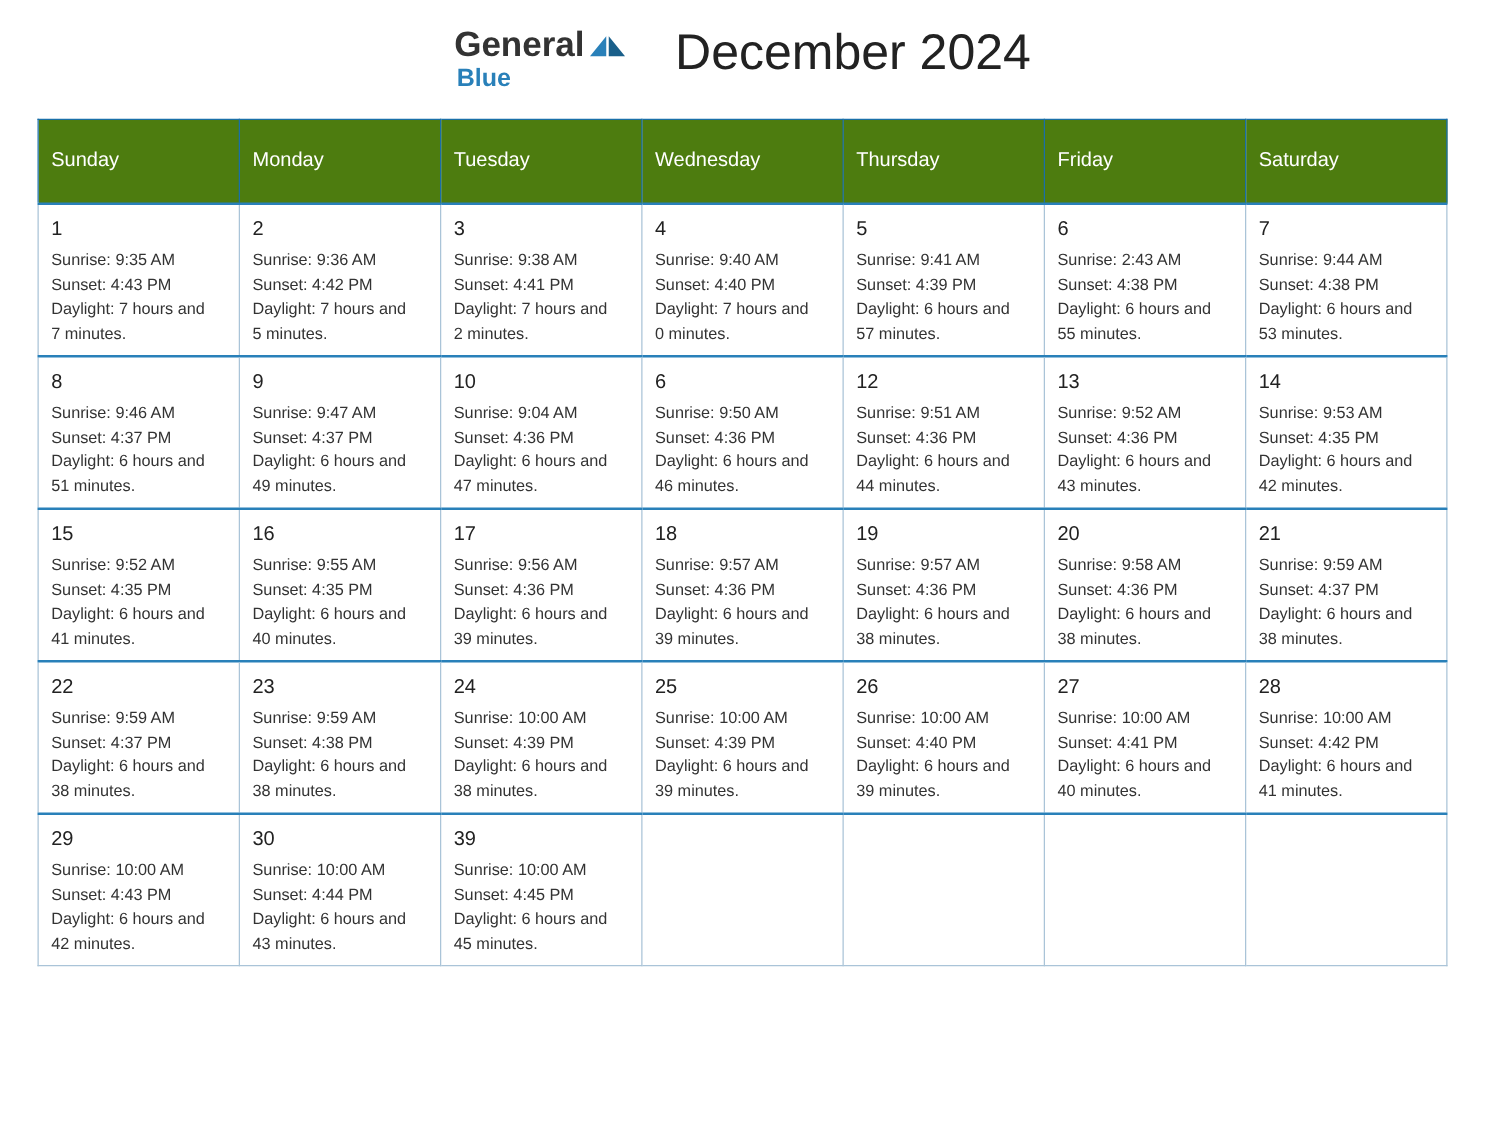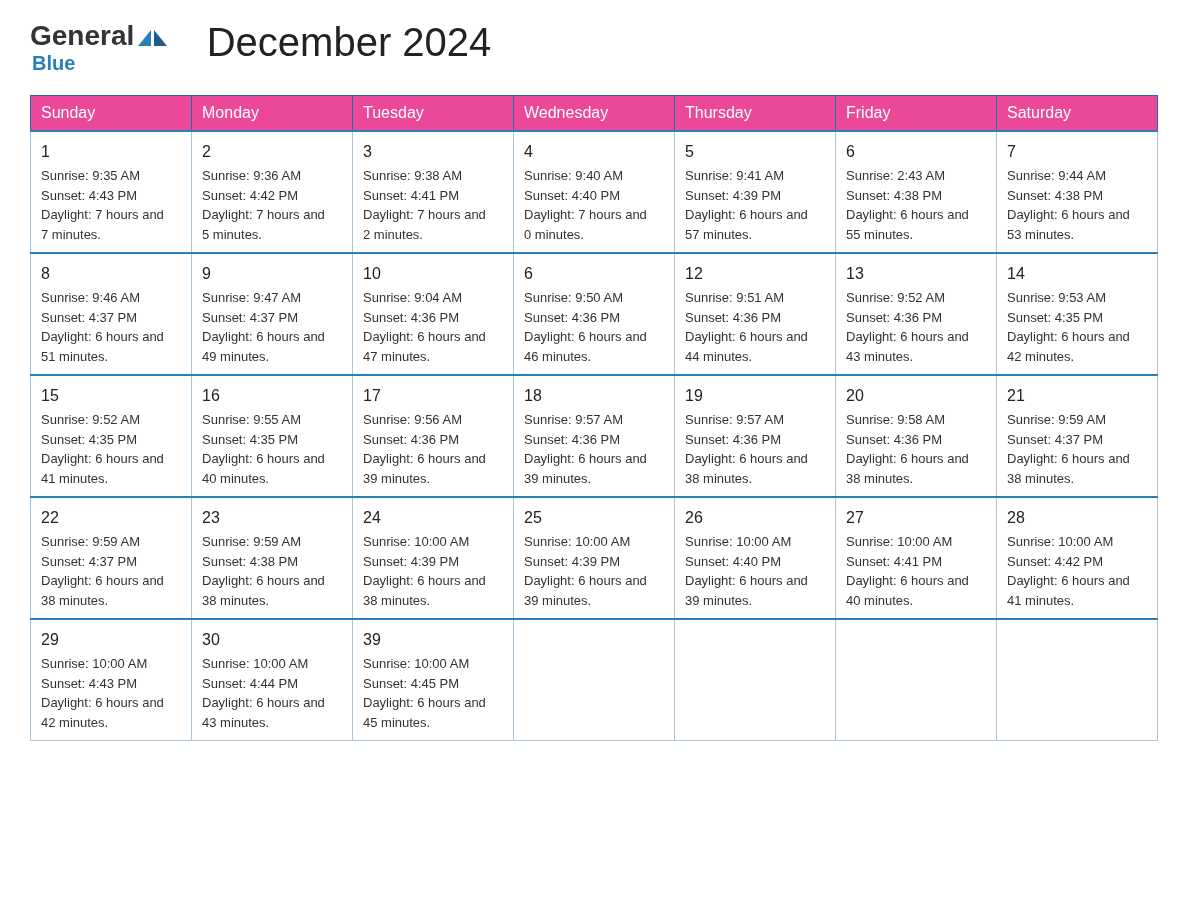--- a/index.html
+++ b/index.html
@@ -6,21 +6,21 @@
     body {
       font-family: Arial, sans-serif;
       background: #fff;
       padding: 20px 30px;
       width: 1188px;
       min-height: 918px;
     }
 
     .header {
       display: flex;
-      justify-content: flex-start;
+      justify-content: center;
       align-items: flex-start;
       margin-bottom: 20px;
       gap: 40px;
     }
 
     .logo-wrapper {
       display: flex;
       flex-direction: column;
     }
 
@@ -46,23 +46,23 @@
       margin-top: 4px;
     }
 
     .calendar {
       width: 100%;
       border-collapse: collapse;
       border: 1px solid #1a6fa8;
     }
 
     .calendar th {
-      background-color: #ec4899;
+      background-color: #4d7c0f;
       color: #fff;
-      padding: 8px 10px;
+      padding: 24px 10px;
       font-size: 16px;
       font-weight: normal;
       text-align: left;
       border: 1px solid #1a6fa8;
     }
 
     .calendar td {
       vertical-align: top;
       padding: 8px 10px;
       border: 1px solid #aac4d8;

